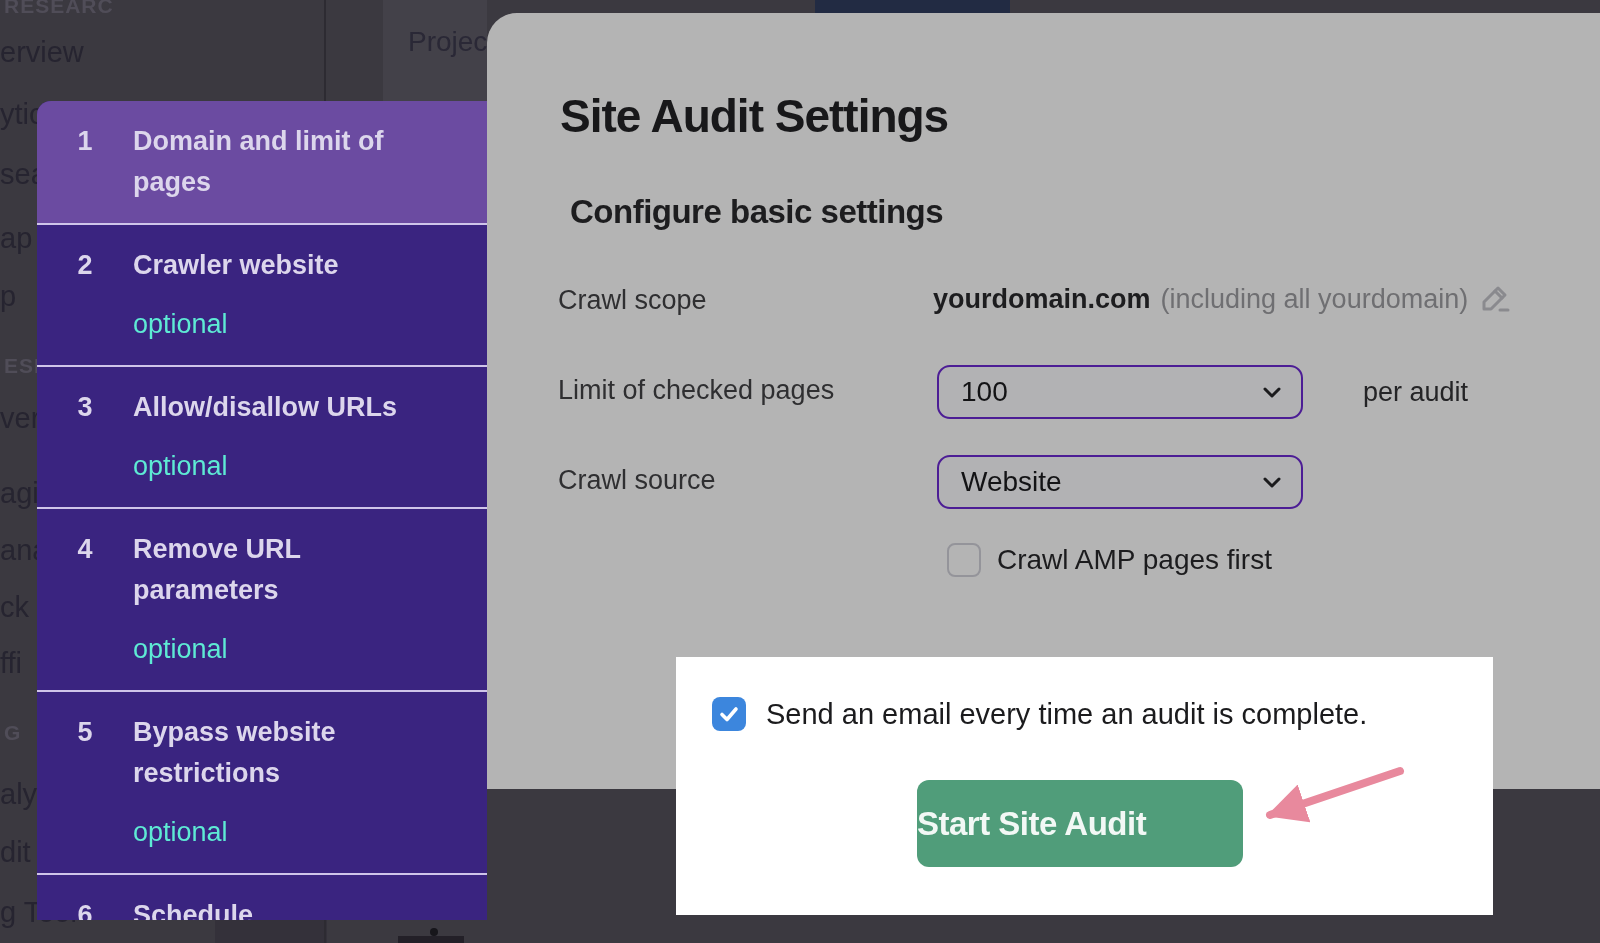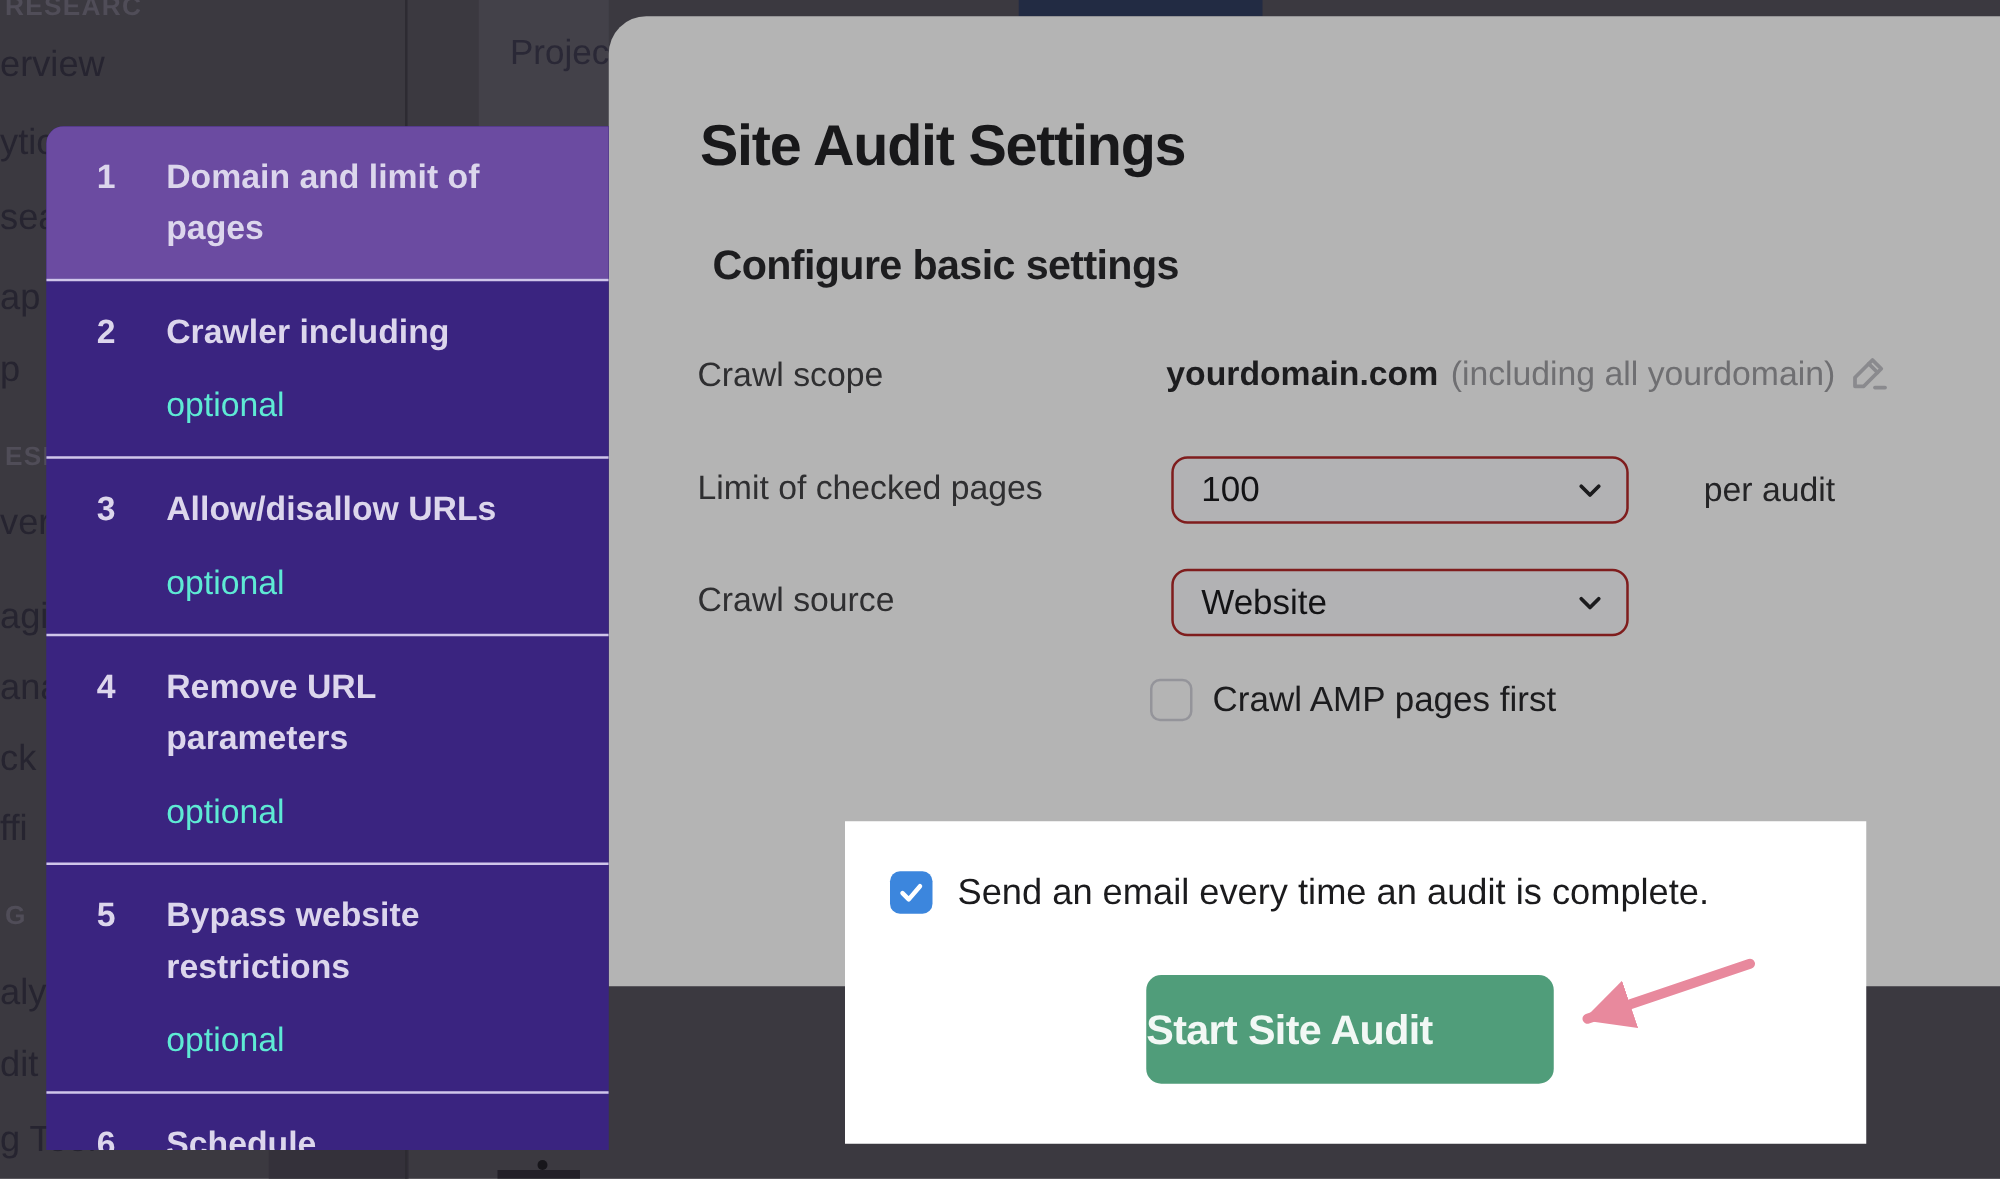--- a/index.html
+++ b/index.html
@@ -38,32 +38,32 @@
   .lbl-limit  { top:362px; }
   .lbl-source { top:452px; }
 
   .scope-value { position:absolute; left:446px; top:268px; display:flex; align-items:flex-end; gap:10px; white-space:nowrap; }
   .scope-domain { font-size:27px; font-weight:700; color:#1d1d1f; }
   .scope-note   { font-size:27px; color:#6f6f72; }
   .edit-icon    { width:34px; height:34px; display:inline-block; }
 
   .dropdown {
     position:absolute; left:450px; width:366px; height:54px;
-    border:2px solid #7f1d1d; border-radius:13px; background:#b2b2b4;
+    border:2px solid #4c1d95; border-radius:13px; background:#b2b2b4;
     display:flex; align-items:center; justify-content:space-between;
     padding:0 18px 0 22px; cursor:default;
   }
   .dd-limit  { top:352px; }
   .dd-source { top:442px; }
   .dd-value  { font-size:28px; color:#131315; }
   .dd-chevron { width:22px; height:22px; }
 
   .suffix { position:absolute; left:843px; top:364px; font-size:27px; color:#242426; white-space:nowrap;margin-left:33px; }
 
-  .amp-row { position:absolute; left:433px; top:530px; display:flex; align-items:center; gap:16px; }
+  .amp-row { position:absolute; left:460px; top:530px; display:flex; align-items:center; gap:16px; }
   .checkbox {
     width:34px; height:34px; border-radius:8px; flex:0 0 auto;
     border:2.5px solid #94949a; background:transparent;
     display:flex; align-items:center; justify-content:center;
   }
   .checkbox.checked { border:none; background:#3c86dd; }
   .checkbox svg { width:22px; height:22px; display:none; }
   .checkbox.checked svg { display:block; }
   .amp-label { font-size:28px; color:#1c1c1e; white-space:nowrap; }
 
@@ -202,21 +202,21 @@
     <div class="step-body">
       <div class="step-title">Domain and limit of
 pages</div>
 
     </div>
   </div>
 
   <div class="step">
     <div class="step-num">2</div>
     <div class="step-body">
-      <div class="step-title">Crawler including</div>
+      <div class="step-title">Crawler website</div>
       <div class="step-optional">optional</div>
     </div>
   </div>
 
   <div class="step">
     <div class="step-num">3</div>
     <div class="step-body">
       <div class="step-title">Allow/disallow URLs</div>
       <div class="step-optional">optional</div>
     </div>

